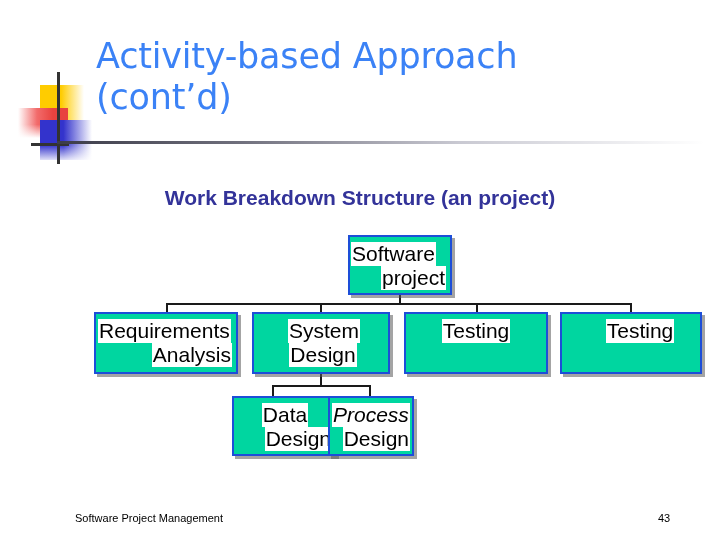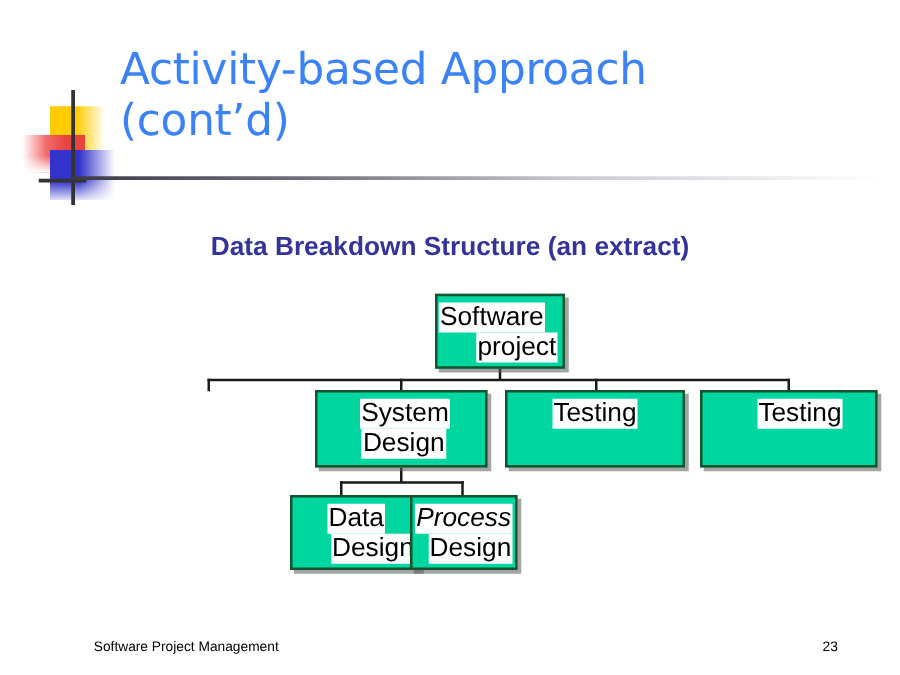--- a/index.html
+++ b/index.html
@@ -135,21 +135,21 @@
     position: absolute;
     background: #1a1a1a;
   }
   .conn.v { width: 2px; }
   .conn.h { height: 2px; }
 
   
   .node {
     position: absolute;
     background: #00D6A0;
-    border: 2px solid #14532d;
+    border: 2px solid #1d4ed8;
     box-sizing: border-box;
     box-shadow: 3px 3px 0 rgba(90,90,90,0.55);
     display: flex;
     flex-direction: column;
     justify-content: flex-start;
     align-items: center;
     padding-top: 5px;
   }
   .node .line {
     background: #ffffff;
@@ -222,39 +222,43 @@
   <div class="cross-h"></div>
 </div>
 
 <div id="slide-title">Activity-based Approach
 (cont’d)</div>
 
 <div id="title-rule"></div>
 
 <div id="diagram">
 
-  <div id="wbs-heading">Data Breakdown Structure (an extract)</div>
+  <div id="wbs-heading">Work Breakdown Structure (an project)</div>
 
   <div class="conn v" style="left:399px; top:295px; height:9px;"></div>
   <div class="conn h" style="left:166px; top:303px; width:466px;"></div>
   <div class="conn v" style="left:166px; top:303px; height:10px;"></div>
   <div class="conn v" style="left:320px; top:303px; height:10px;"></div>
   <div class="conn v" style="left:476px; top:303px; height:10px;"></div>
   <div class="conn v" style="left:630px; top:303px; height:10px;"></div>
 
   <div class="conn v" style="left:320px; top:374px; height:12px;"></div>
   <div class="conn h" style="left:272px; top:385px; width:99px;"></div>
   <div class="conn v" style="left:272px; top:385px; height:12px;"></div>
   <div class="conn v" style="left:369px; top:385px; height:12px;"></div>
 
   <div class="node" id="node-software-project">
     <span class="line">Software</span>
     <span class="line">project</span>
   </div>
 
+  <div class="node" id="node-requirements-analysis">
+    <span class="line">Requirements</span>
+    <span class="line">Analysis</span>
+  </div>
 
   <div class="node" id="node-system-design">
     <span class="line">System</span>
     <span class="line">Design</span>
   </div>
 
   <div class="node align-center" id="node-coding">
     <span class="line">Testing</span>
   </div>
 
@@ -268,13 +272,13 @@
   </div>
 
   <div class="node" id="node-process-design">
     <span class="line">Process</span>
     <span class="line">Design</span>
   </div>
 
 </div>
 
 <div id="footer-left">Software Project Management</div>
-<div id="footer-page">23</div>
+<div id="footer-page">43</div>
 
 </body></html>

